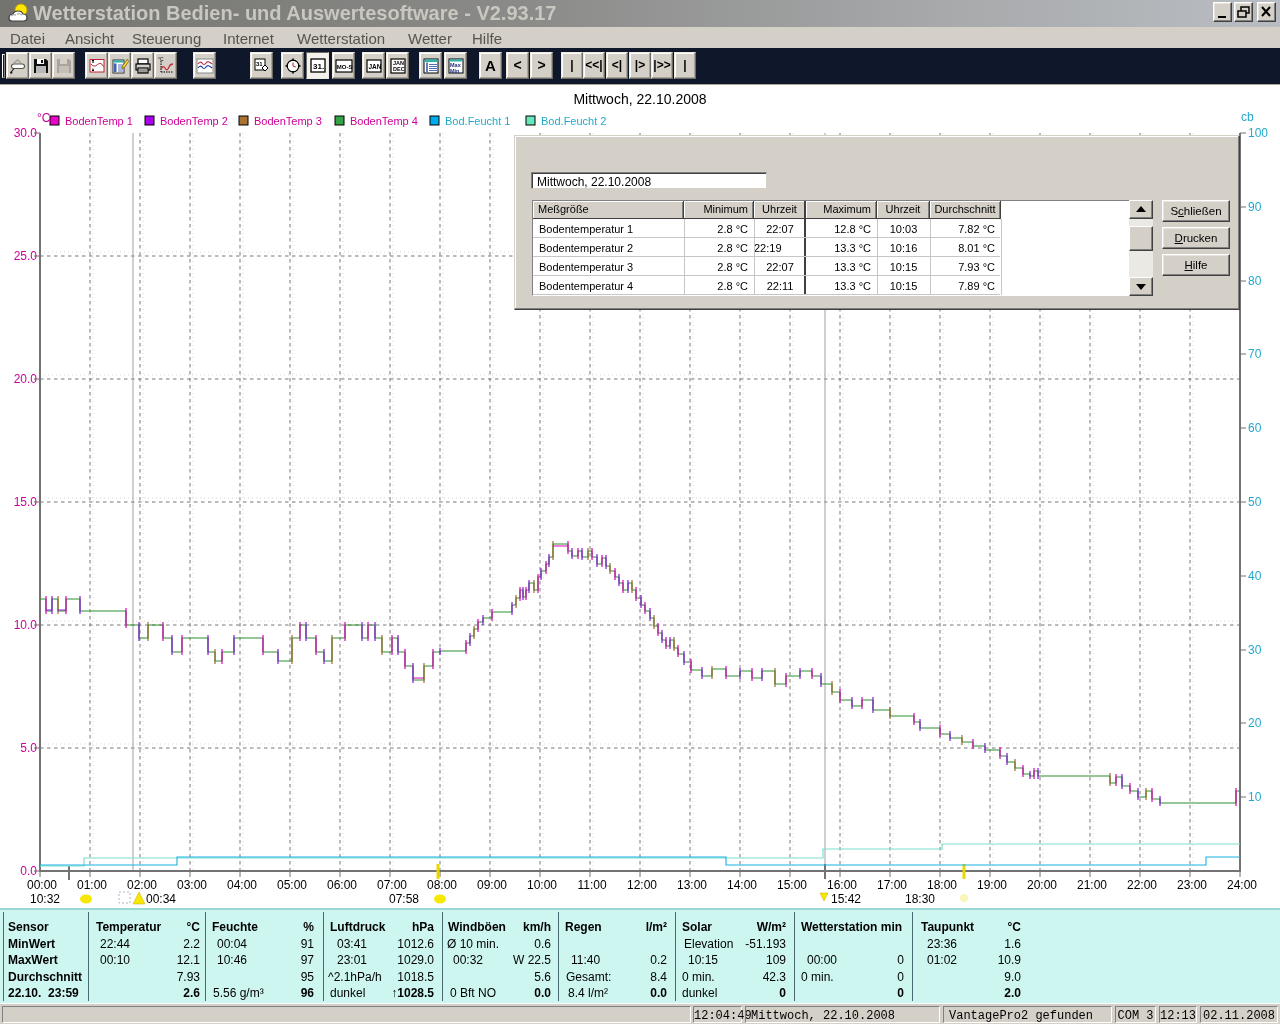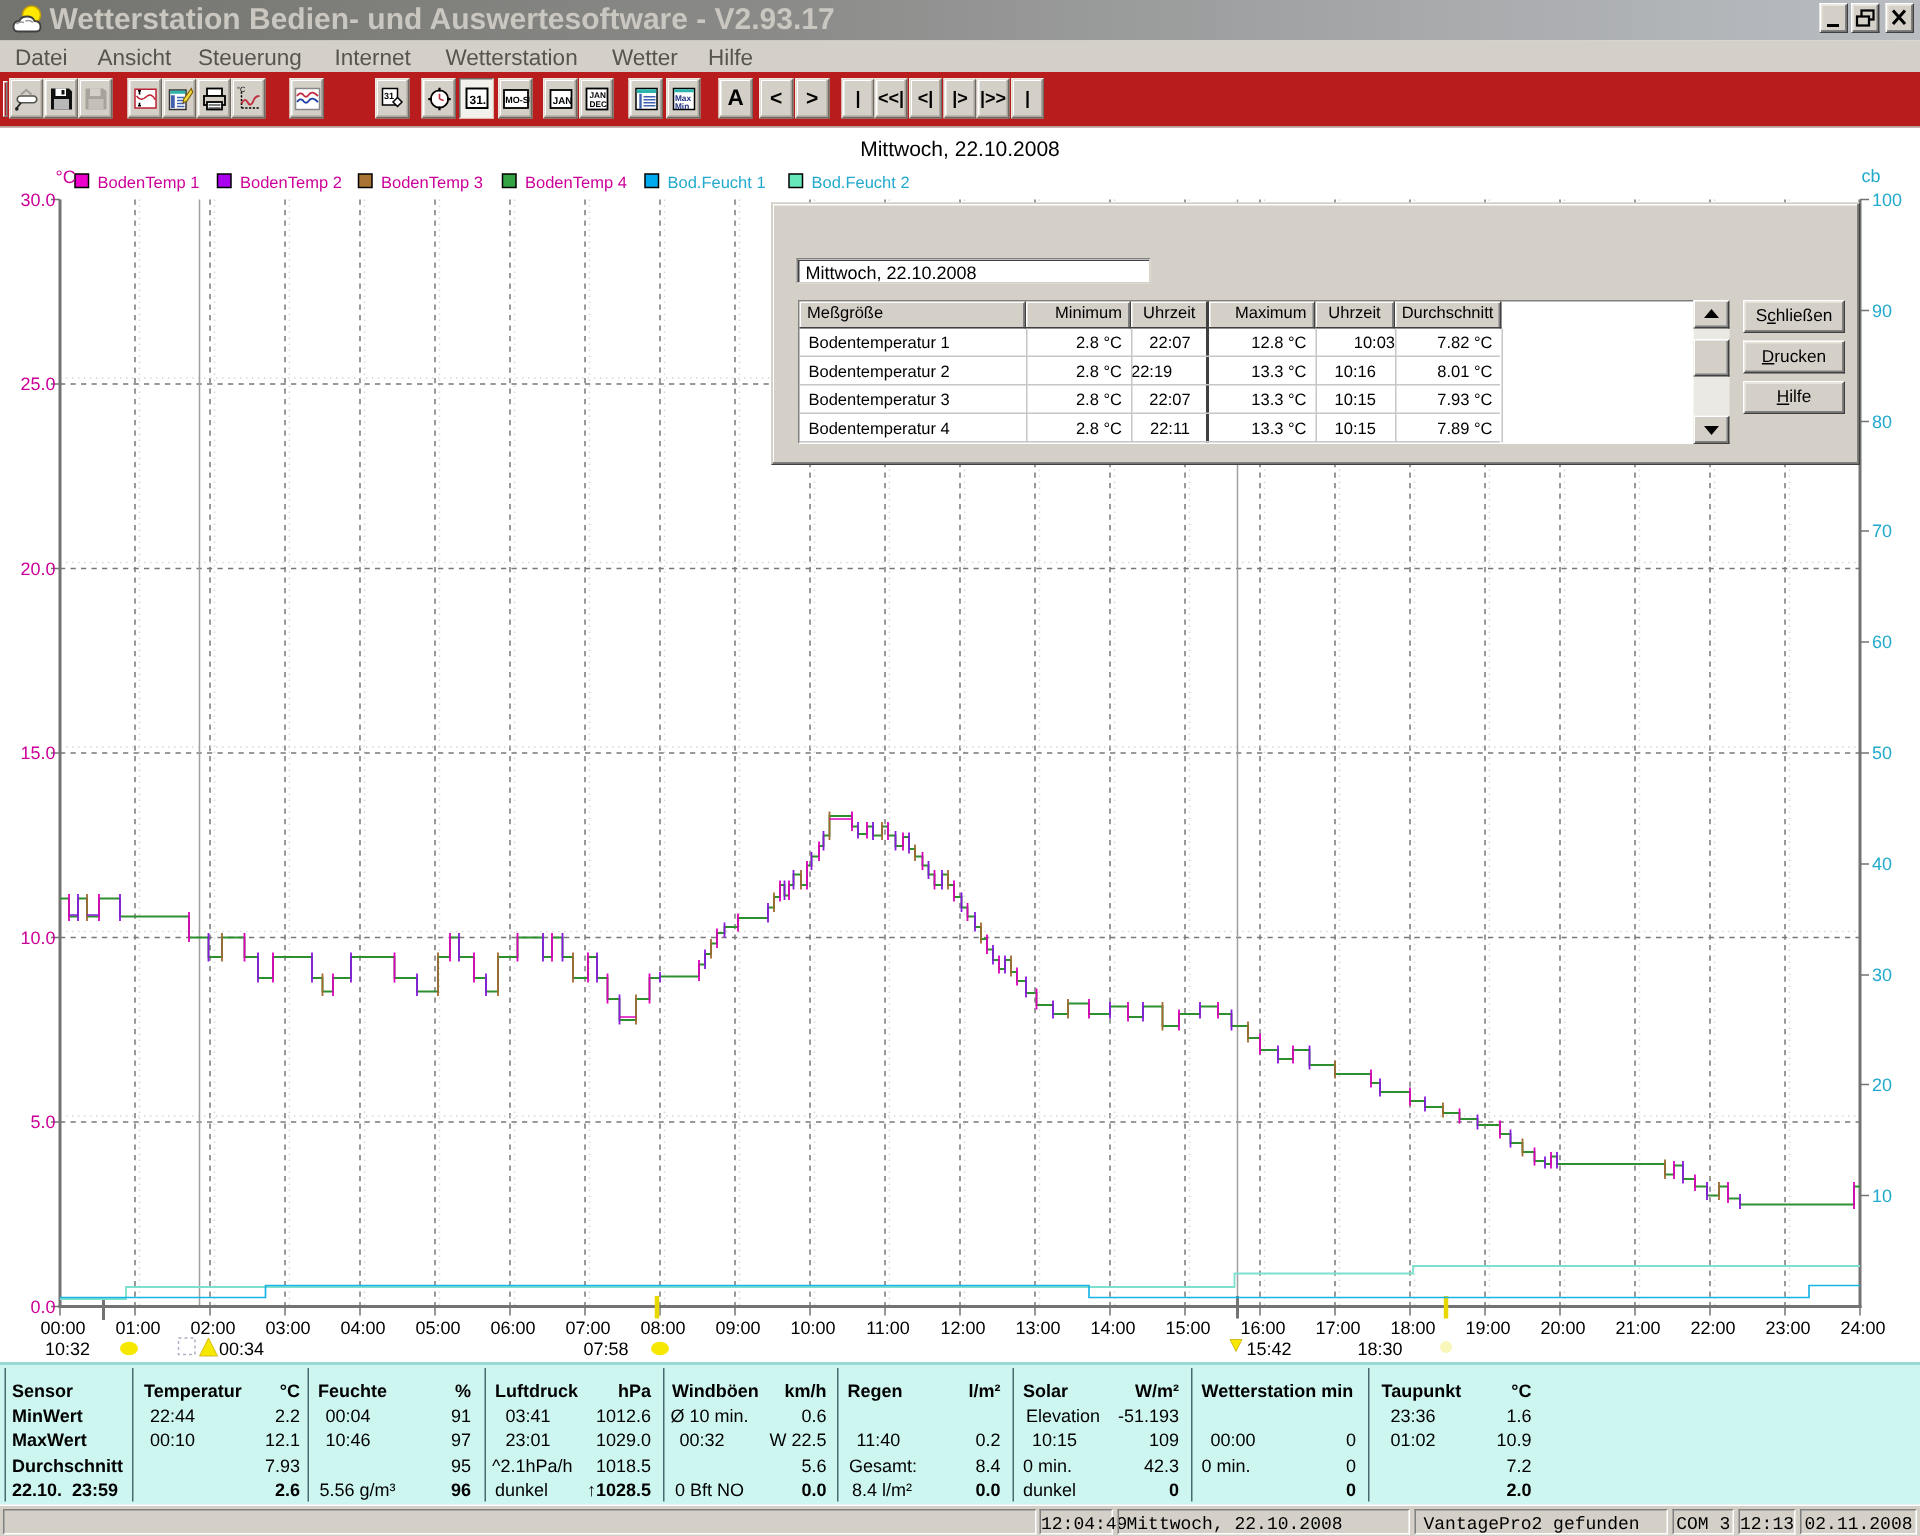--- a/index.html
+++ b/index.html
@@ -6,21 +6,21 @@
  font-family:"Liberation Sans",sans-serif;}
 .abs{position:absolute;}
 #app{position:relative;width:1280px;height:1024px;}
 #title{left:0;top:0;width:1280px;height:27px;
  background:linear-gradient(90deg,#73736f 0%,#8a8a88 40%,#a8aaac 75%,#b9bdc2 100%);}
 #title .txt{left:33px;top:2px;font-size:20px;font-weight:bold;color:#c9c7c0;}
 .wbtn{width:19px;height:20px;background:#d4d0c8;border:1px solid;border-color:#fff #404040 #404040 #fff;
  box-shadow:inset -1px -1px 0 #808080,inset 1px 1px 0 #e8e4dc;}
 #menu{left:0;top:27px;width:1280px;height:21px;background:#d4d0c8;}
 #menu span{position:absolute;top:3px;font-size:15px;color:#56544e;}
-#tbar{left:0;top:48px;width:1280px;height:37px;background:#b91c1c;border-bottom:1px solid #a8a49c;}
+#tbar{left:0;top:48px;width:1280px;height:37px;background:#0f172a;border-bottom:1px solid #a8a49c;}
 .tb{position:absolute;top:4px;width:23px;height:27px;background:#d4d0c8;border:1px solid;
  border-color:#eeeae2 #6e6a64 #6e6a64 #eeeae2;box-shadow:inset -1px -1px 0 #a8a49c,inset 1px 1px 0 #fff;}
 .tb.on{background:#f2f1ec;border-color:#6e6a64 #eeeae2 #eeeae2 #6e6a64;box-shadow:none;}
 .tb svg{position:absolute;left:2px;top:4px;}
 .tb .g{position:absolute;width:100%;text-align:center;top:4px;font-size:14px;font-weight:bold;color:#000;}
 #dlg{left:514px;top:135px;width:726px;height:175px;background:#d4d0c8;
  border:1px solid;border-color:#d4d0c8 #404040 #404040 #d4d0c8;
  box-shadow:inset -1px -1px 0 #808080,inset 1px 1px 0 #fff;}
 #dtitle{left:3px;top:3px;width:719px;height:23px;
  background:linear-gradient(90deg,#16336e 0%,#2a4f94 55%,#5c82c2 100%);}
@@ -541,21 +541,21 @@
         <div class="hc" style="left:151px;width:70px;text-align:right;padding-right:5px;">Minimum</div>
         <div class="hc" style="left:221px;width:52px;text-align:center;">Uhrzeit</div>
         <div class="hc" style="left:273px;width:71px;text-align:right;padding-right:5px;">Maximum</div>
         <div class="hc" style="left:344px;width:53px;text-align:center;">Uhrzeit</div>
         <div class="hc" style="left:397px;width:71px;text-align:center;">Durchschnitt</div>
         <div class="abs" style="left:271px;top:0;width:2px;height:94px;background:#404040"></div>
         <div class="bc" style="left:0;top:18px;width:151px;padding-left:6px">Bodentemperatur 1</div>
         <div class="bc pr" style="left:151px;top:18px;width:70px;padding-right:6px">2.8 °C</div>
         <div class="bc" style="left:221px;top:18px;width:52px;text-align:center">22:07</div>
         <div class="bc pr" style="left:273px;top:18px;width:71px;padding-right:6px">12.8 °C</div>
-        <div class="bc" style="left:344px;top:18px;width:53px;text-align:right">10:03</div>
+        <div class="bc" style="left:344px;top:18px;width:53px;text-align:center">10:03</div>
         <div class="bc pr" style="left:397px;top:18px;width:71px;padding-right:6px">7.82 °C</div>
         <div class="rline" style="top:36px"></div>
         <div class="bc" style="left:0;top:37px;width:151px;padding-left:6px">Bodentemperatur 2</div>
         <div class="bc pr" style="left:151px;top:37px;width:70px;padding-right:6px">2.8 °C</div>
         <div class="bc" style="left:221px;top:37px;width:69px;text-align:left">22:19</div>
         <div class="bc pr" style="left:273px;top:37px;width:71px;padding-right:6px">13.3 °C</div>
         <div class="bc" style="left:344px;top:37px;width:53px;text-align:center">10:16</div>
         <div class="bc pr" style="left:397px;top:37px;width:71px;padding-right:6px">8.01 °C</div>
         <div class="rline" style="top:55px"></div>
         <div class="bc" style="left:0;top:56px;width:151px;padding-left:6px">Bodentemperatur 3</div>
@@ -665,21 +665,21 @@
       <div class="pt pr" style="left:850px;top:43px;width:54px">0</div>
       <div class="pt" style="left:801px;top:60px">0 min.</div>
       <div class="pt pr" style="left:850px;top:60px;width:54px">0</div>
       <div class="pt pb pr" style="left:850px;top:76px;width:54px">0</div>
       <div class="pt pb" style="left:921px;top:10px">Taupunkt</div>
       <div class="pt pb pr" style="left:970px;top:10px;width:51px">°C</div>
       <div class="pt" style="left:927px;top:27px">23:36</div>
       <div class="pt pr" style="left:970px;top:27px;width:51px">1.6</div>
       <div class="pt" style="left:927px;top:43px">01:02</div>
       <div class="pt pr" style="left:970px;top:43px;width:51px">10.9</div>
-      <div class="pt pr" style="left:970px;top:60px;width:51px">7.2</div>
+      <div class="pt pr" style="left:970px;top:60px;width:51px">9.0</div>
       <div class="pt pb pr" style="left:970px;top:76px;width:51px">2.0</div>
     </div>
 <div id="sbar" class="abs">
       <div class="sc" style="left:2px;width:689px;"></div>
       <div class="sc" style="left:693px;width:49px;text-align:center;">12:04:49</div>
       <div class="sc" style="left:745px;width:195px;padding-left:5px;">Mittwoch, 22.10.2008</div>
       <div class="sc" style="left:943px;width:169px;padding-left:5px;">VantagePro2 gefunden</div>
       <div class="sc" style="left:1115px;width:41px;text-align:center;">COM 3</div>
       <div class="sc" style="left:1159px;width:38px;text-align:center;">12:13</div>
       <div class="sc" style="left:1200px;width:78px;text-align:center;">02.11.2008</div>

